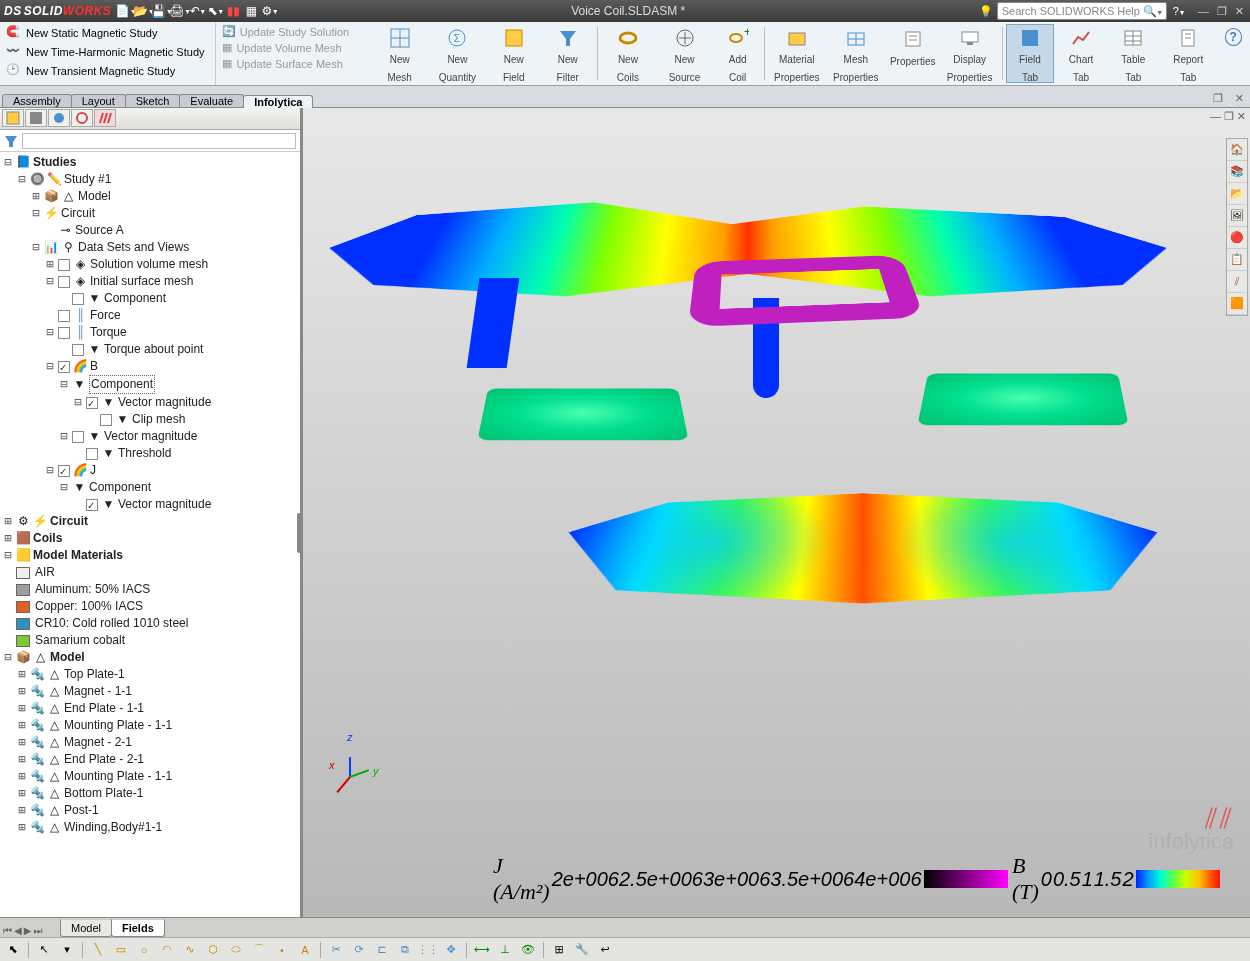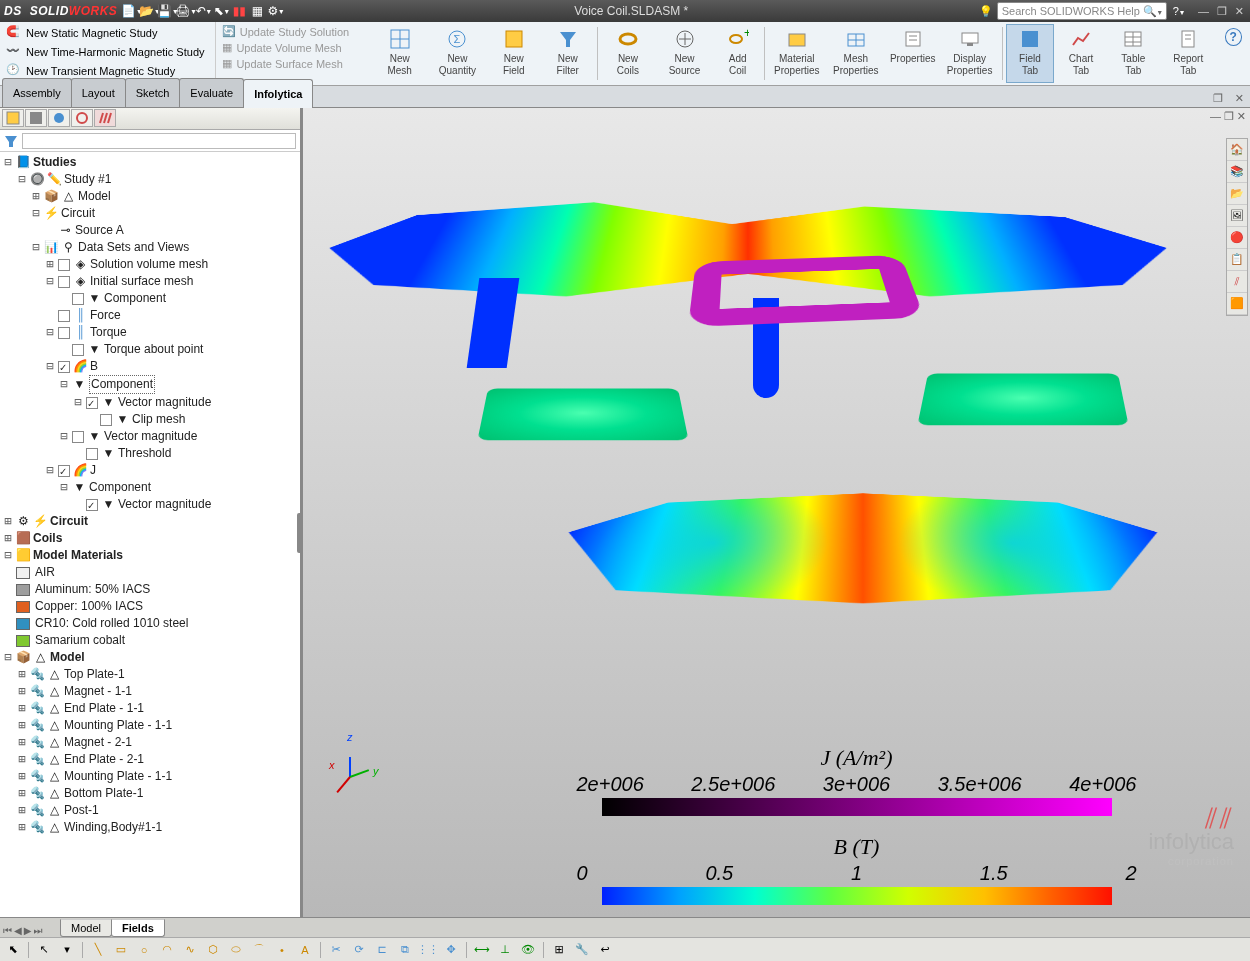--- a/index.html
+++ b/index.html
@@ -1,21 +1,21 @@
 <!DOCTYPE html>
 <html><head>
 <meta charset="utf-8">
 <style>
   * { box-sizing: border-box; margin: 0; padding: 0; font-family: "Segoe UI", Tahoma, Arial, sans-serif; }
   body { width: 1250px; height: 961px; background: #d4d0c8; font-size: 11px; overflow: hidden; user-select: none; }
   
   
   .titlebar { height: 22px; background: linear-gradient(#5a5a5a,#3a3a3a); display: flex; align-items: center; color: #fff; padding: 0 4px; }
   .logo { font-weight: bold; font-style: italic; font-size: 12px; letter-spacing: .5px; }
-  .logo .ds { color:#fff; margin-right:8px; font-style:italic;}
+  .logo .ds { color:#fff; margin-right:2px; font-style:italic;}
   .logo .sw { color:#ff3333; }
   .menubar { display: flex; gap: 0; margin-left: 10px; }
   .menubar span { padding: 3px 8px; cursor: default; }
   .titlebar .tb-icons { display:flex; gap:2px; margin-left:6px; align-items:center;}
   .titlebar .tb-icons .ico { width:16px; height:16px; display:flex; align-items:center; justify-content:center; font-size:12px; cursor:default;}
   .titlebar .docname { margin-left:auto; margin-right:auto; color:#ddd; font-size:12px;}
   .titlebar .search { background:#fff; color:#333; border:1px solid #888; height:18px; width:170px; display:flex; align-items:center; padding:0 4px; border-radius:2px;}
   .titlebar .wctl { display:flex; gap:4px; margin-left:6px; color:#ccc;}
   .titlebar .wctl span{ cursor:default; padding:0 2px;}
   .dd { font-size:8px; margin-left:1px;}
@@ -24,27 +24,27 @@
   .studybar { height:64px; background:#eef3f7; border-bottom:1px solid #a0a0a0; display:flex; }
   .studybar .left { width:215px; padding:2px 4px; display:flex; flex-direction:column; gap:1px;}
   .studybar .left .srow { display:flex; align-items:center; gap:4px; padding:1px 2px; cursor:default;}
   .studybar .left .sicon{ width:16px; height:16px; }
   .studybar .mid { width:155px; padding:2px 4px; display:flex; flex-direction:column; gap:1px; border-left:1px solid #ccc;}
   .studybar .mid .srow{ display:flex; align-items:center; gap:4px; padding:1px 2px; color:#999;}
   .studybar .ribbon { flex:1; display:flex; padding:2px 2px; gap:1px; }
   .rbtn { display:flex; flex-direction:column; align-items:center; justify-content:flex-start; padding:2px 4px; min-width:38px; text-align:center; color:#444; cursor:default; border:1px solid transparent; position:relative;}
   .rbtn.active{ background:#c5d8ea; border-color:#7aa8cc;align-items:center;}
   .rbtn .ricon{ width:24px; height:24px; margin-bottom:2px; display:flex; align-items:center; justify-content:center;}
-  .rbtn .rlbl{ font-size:10px; line-height:12px; max-width:50px;}
+  .rbtn .rlbl{ font-size:10px; line-height:18px; max-width:50px;}
   .rsep{ width:1px; background:#c0c0c0; margin:3px 2px;}
   .helpq{ width:18px;height:18px;border:1px solid #3a7abf;border-radius:50%;color:#3a7abf;font-weight:bold;display:flex;align-items:center;justify-content:center;font-size:12px;margin:4px 6px;}
 
   
   .tabstrip { height:22px; background:#d8dce0; border-bottom:1px solid #888; display:flex; align-items:flex-end; padding-left:2px;}
-  .tabstrip .tab { padding:8px 10px; background:#c8ccd0; border:1px solid #888; border-bottom:none; margin-right:-1px; cursor:default; border-radius:3px 3px 0 0;}
+  .tabstrip .tab { padding:0 10px; background:#c8ccd0; border:1px solid #888; border-bottom:none; margin-right:-1px; cursor:default; border-radius:3px 3px 0 0;}
   .tabstrip .tab.active{ background:#eef3f7; font-weight:bold; position:relative; top:1px;}
 
   
   .main { display:flex; height:809px; }
   .sidebar { width:303px; background:#fff; border-right:3px solid #888; display:flex; flex-direction:column; position:relative;}
   .sbhandle{ position:absolute; right:-3px; top:50%; width:6px; height:40px; background:#888; border-radius:2px;}
   .sb-tabs{ height:22px; background:linear-gradient(#f4f4f0,#e0e0da); border-bottom:1px solid #aaa; display:flex; gap:1px; padding:1px 2px;}
   .sb-tabs .sbt{ width:22px; height:18px; border:1px solid #aaa; background:#f0f0ec; display:flex;align-items:center;justify-content:center; cursor:default;}
   .sb-filter{ height:22px; border-bottom:1px solid #ccc; display:flex; align-items:center; padding:0 4px;}
   .sb-filter .fico{ width:14px;height:14px; margin-right:4px;}
@@ -80,21 +80,21 @@
   .botplate{ position:absolute; left:240px; top:320px; width:600px; height:190px; background:linear-gradient(90deg,#0030ff 0%,#00e0ff 15%,#40ff40 28%,#ffff00 40%,#ff5000 50%,#ffff00 60%,#40ff40 72%,#00e0ff 85%,#0030ff 100%); clip-path:polygon(0% 40%,15% 10%,50% 0%,85% 10%,100% 40%,88% 90%,50% 100%,12% 90%); transform:perspective(800px) rotateX(55deg);}
   .botplate::after{content:"";position:absolute;inset:0;background:radial-gradient(circle at 25% 50%,rgba(0,200,255,.7) 0%,transparent 25%),radial-gradient(circle at 75% 50%,rgba(0,200,255,.7) 0%,transparent 25%);}
   
   .triad{ position:absolute; left:30px; bottom:130px; width:50px; height:50px;}
   .triad .ax{ position:absolute; left:16px; bottom:10px; width:2px; height:20px; transform-origin:bottom center;}
   .triad .az{ background:#0040ff; }
   .triad .ay{ background:#00b000; transform:rotate(70deg);}
   .triad .ax2{ background:#d00000; transform:rotate(-140deg);}
   .triad .albl{ position:absolute; font-size:11px; font-style:italic;}
   
-  .legend{ position:absolute; left:190px; right:30px; bottom:12px; display:flex; flex-direction:column; align-items:center; gap:2px;margin-top:28px;}
+  .legend{ position:absolute; left:190px; right:30px; bottom:12px; display:flex; flex-direction:row; align-items:center; gap:2px;margin-top:28px;}
   .legend .ltitle{ font-family:"Times New Roman",serif; font-style:italic; font-size:22px;}
   .legend .lbar{ height:18px; width:510px; position:relative;}
   .legend .lbar.j{ background:linear-gradient(90deg,#000 0%,#400040 25%,#800080 50%,#c000c0 75%,#ff00ff 100%);}
   .legend .lbar.b{ background:linear-gradient(90deg,#0020ff 0%,#00a0ff 15%,#00ffd0 30%,#60ff40 45%,#d0ff00 60%,#ffc000 75%,#ff6000 88%,#ff1000 100%);}
   .legend .ticks{ width:560px; display:flex; justify-content:space-between; font-family:"Times New Roman",serif; font-style:italic; font-size:20px;}
   
   .brand{ position:absolute; right:16px; bottom:50px; text-align:right; color:#bbb; opacity:.9;}
   .brand .blogo{ font-size:28px; color:#e05050; letter-spacing:2px; line-height:20px;}
   .brand .bname{ font-size:22px; color:#b0b0b0; font-weight:300;}
   .brand .bsub{ font-size:11px; color:#c0c0c0; letter-spacing:1px;}

